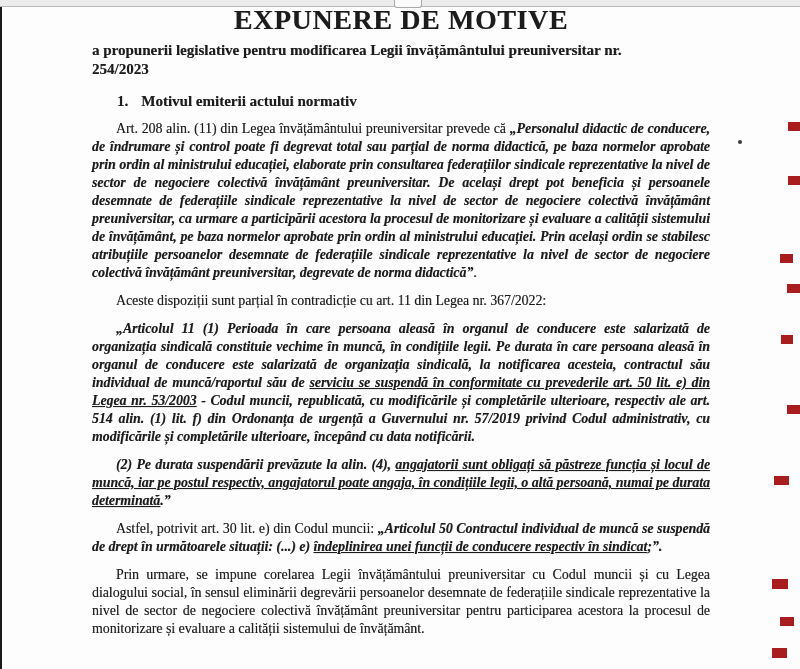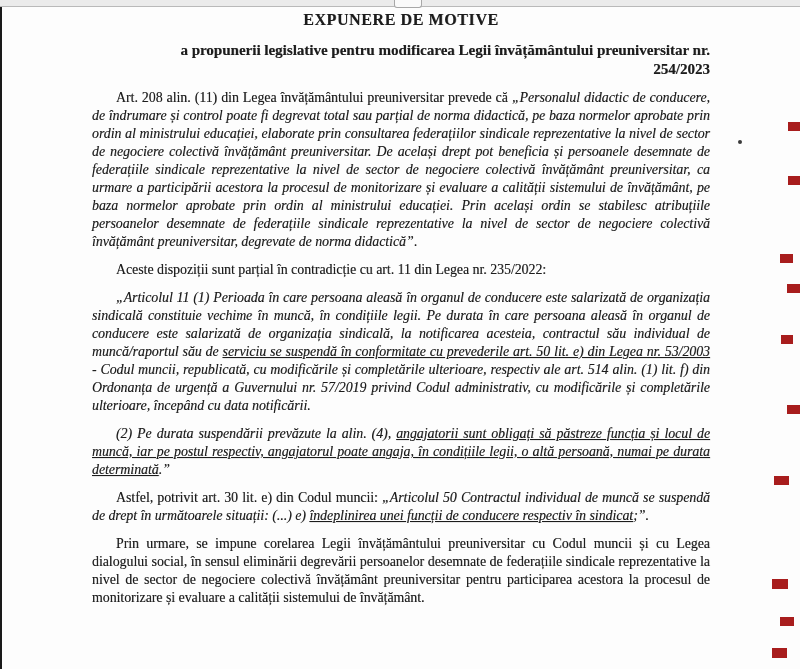--- a/index.html
+++ b/index.html
@@ -18,36 +18,36 @@
     border-radius:0 0 3px 3px;box-sizing:border-box;
   }
   .left-edge{position:absolute;left:0;top:7px;width:2px;height:662px;}
   .ink-speck{position:absolute;width:4px;height:4px;border-radius:2px;background:#3a3a3a;}
   .red-mark{position:absolute;}
   .content{
     position:absolute;left:92px;top:8px;width:618px;
     text-shadow:0.35px 0.2px 0 rgba(20,20,20,0.45);
   }
   .doc-title{
-    margin:0;text-align:center;font-size:16px;font-weight:bold;
+    margin:0;text-align:center;font-size:28px;font-weight:bold;
     letter-spacing:0.6px;line-height:24px;
   }
   .doc-subtitle{
-    margin:9px 0 4px 0;text-align:right;font-size:15px;font-weight:bold;line-height:19px;
+    margin:9px 0 4px 0;text-align:left;font-size:15px;font-weight:bold;line-height:19px;
   }
   .section-heading{
     margin:14px 0 0 25px;font-size:15px;font-weight:bold;line-height:17px;
   }
   .section-heading .num{margin-right:13px;}
   p.body{
     margin:10px 0 0 0;font-size:13.8px;line-height:18px;
     text-align:justify;text-indent:24px;
   }
-  .bq{font-weight:normal;font-style:italic;}
-  p.quote{font-weight:normal;font-style:italic;}
+  .bq{font-weight:bold;font-style:italic;}
+  p.quote{font-weight:bold;font-style:italic;}
   .u{text-decoration:underline;}
 </style>
 </head>
 <body>
 
 <div class="screen">
 
   <div class="top-strip" style="background: rgb(235, 235, 235);">
     <div class="scroll-handle"></div>
   </div>
@@ -66,24 +66,25 @@
       <div class="red-mark" style="left: 780px; top: 617px; width: 14px; height: 9px; background: rgb(168, 29, 29);"></div>
       <div class="red-mark" style="left: 772px; top: 648px; width: 15px; height: 10px; background: rgb(168, 29, 29);"></div>
     </div>
 
   <div class="content">
 
     <h1 class="doc-title">EXPUNERE DE MOTIVE</h1>
 
     <h2 class="doc-subtitle"><span>a propunerii legislative pentru modificarea Legii învățământului preuniversitar nr.</span><br><span>254/2023</span></h2>
 
+    <h3 class="section-heading"><span class="num">1.</span><span>Motivul emiterii actului normativ</span></h3>
 
     <p class="body"><span>Art. 208 alin. (11) din Legea învățământului preuniversitar prevede că </span><span class="bq">„Personalul didactic de conducere, de îndrumare și control poate fi degrevat total sau parțial de norma didactică, pe baza normelor aprobate prin ordin al ministrului educației, elaborate prin consultarea federațiilor sindicale reprezentative la nivel de sector de negociere colectivă învățământ preuniversitar. De același drept pot beneficia și persoanele desemnate de federațiile sindicale reprezentative la nivel de sector de negociere colectivă învățământ preuniversitar, ca urmare a participării acestora la procesul de monitorizare și evaluare a calității sistemului de învățământ, pe baza normelor aprobate prin ordin al ministrului educației. Prin același ordin se stabilesc atribuțiile persoanelor desemnate de federațiile sindicale reprezentative la nivel de sector de negociere colectivă învățământ preuniversitar, degrevate de norma didactică”</span><span>.</span></p>
 
-    <p class="body">Aceste dispoziții sunt parțial în contradicție cu art. 11 din Legea nr. 235/2022:</p>
+    <p class="body">Aceste dispoziții sunt parțial în contradicție cu art. 11 din Legea nr. 367/2022:</p>
 
     <p class="body quote"><span>„Articolul 11 (1) Perioada în care persoana aleasă în organul de conducere este salarizată de organizația sindicală constituie vechime în muncă, în condițiile legii. Pe durata în care persoana aleasă în organul de conducere este salarizată de organizația sindicală, la notificarea acesteia, contractul său individual de muncă/raportul său de </span><span class="u">serviciu se suspendă în conformitate cu prevederile art. 50 lit. e) din Legea nr. 53/2003</span><span> - Codul muncii, republicată, cu modificările și completările ulterioare, respectiv ale art. 514 alin. (1) lit. f) din Ordonanța de urgență a Guvernului nr. 57/2019 privind Codul administrativ, cu modificările și completările ulterioare, începând cu data notificării.</span></p>
 
     <p class="body quote"><span>(2) Pe durata suspendării prevăzute la alin. (4), </span><span class="u">angajatorii sunt obligați să păstreze funcția și locul de muncă, iar pe postul respectiv, angajatorul poate angaja, în condițiile legii, o altă persoană, numai pe durata determinată</span><span>.”</span></p>
 
     <p class="body"><span>Astfel, potrivit art. 30 lit. e) din Codul muncii: </span><span class="bq">„Articolul 50 Contractul individual de muncă se suspendă de drept în următoarele situații: (...) e) </span><span class="bq u">îndeplinirea unei funcții de conducere respectiv în sindicat</span><span class="bq">;”.</span></p>
 
     <p class="body">Prin urmare, se impune corelarea Legii învățământului preuniversitar cu Codul muncii și cu Legea dialogului social, în sensul eliminării degrevării persoanelor desemnate de federațiile sindicale reprezentative la nivel de sector de negociere colectivă învățământ preuniversitar pentru participarea acestora la procesul de monitorizare și evaluare a calității sistemului de învățământ.</p>
 
   </div>

